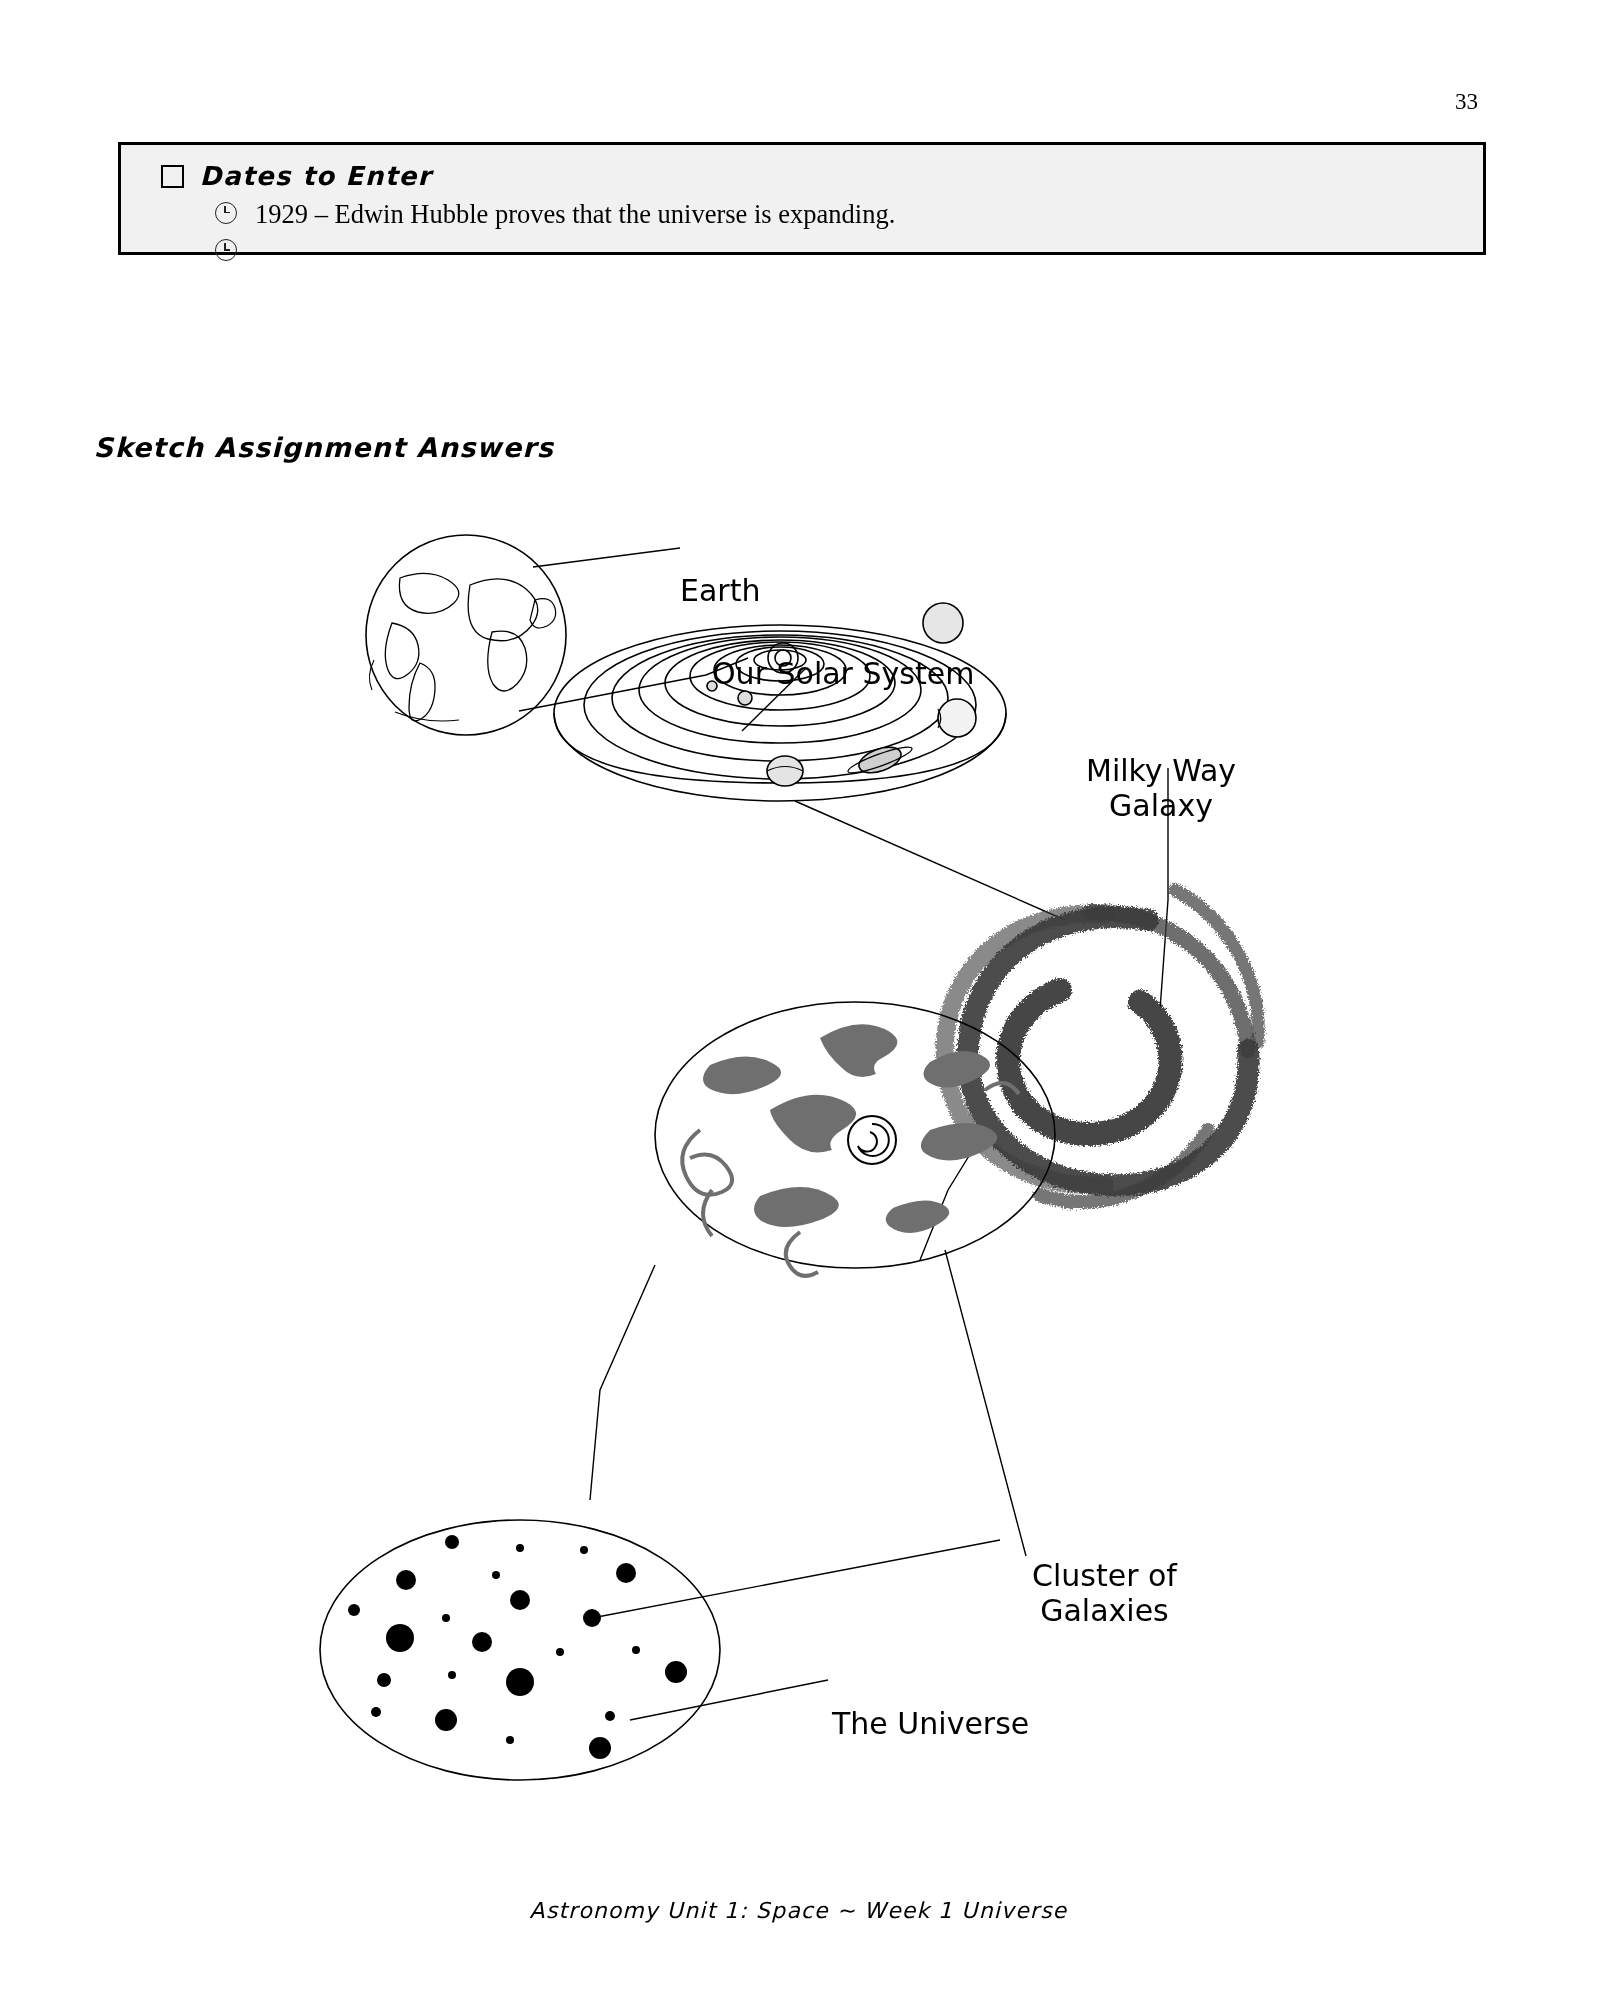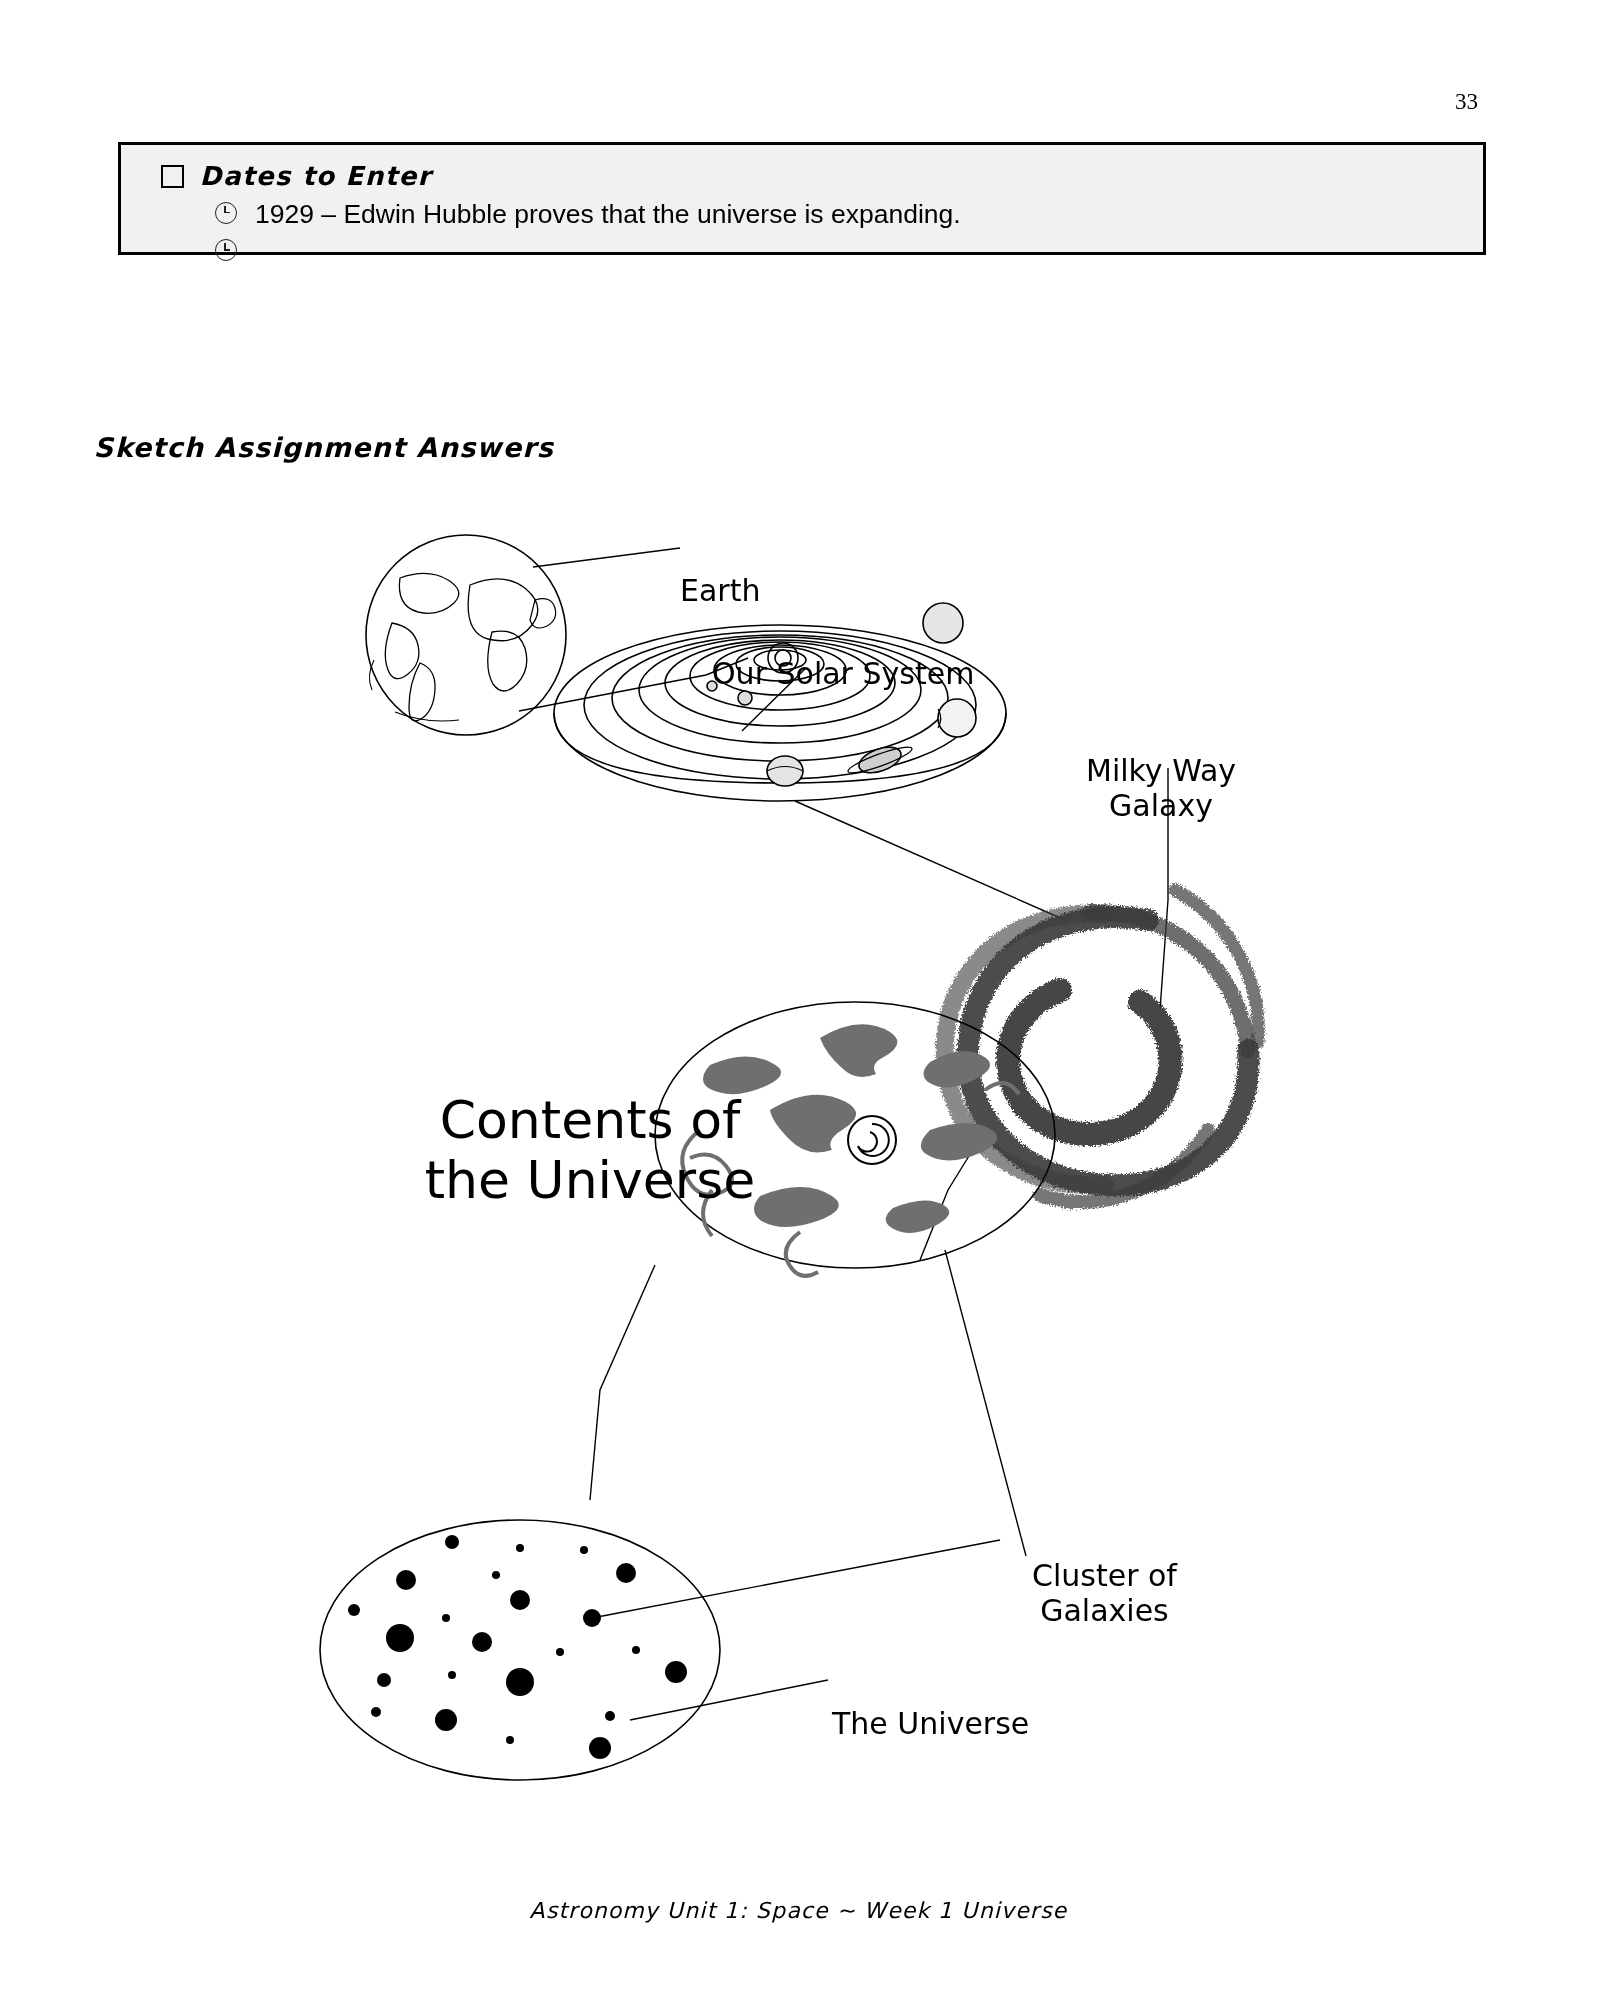--- a/index.html
+++ b/index.html
@@ -64,21 +64,21 @@
     letter-spacing: 1.4px;
     transform: skewX(-3deg);
   }
   .dates-list {
     list-style: none;
     margin: 6px 0 0 0;
     padding: 0 10px 0 74px;
   }
   .dates-list li {
     position: relative;
-    font-family: Liberation Sans, sans-serif;
+    font-family: Liberation Serif, serif;
     font-size: 26.5px;
     line-height: 1.33;
     margin-bottom: 2px;
     padding-left: 42px;
     text-align: left;
   }
   .clock-bullet {
     position: absolute;
     left: 2px;
     top: 5px;
@@ -368,19 +368,17 @@
     </svg>
 
     <div class="dlabel" id="label-earth">Earth</div>
     <div class="dlabel" id="label-solar">Our Solar System</div>
     <div class="dlabel" id="label-milky">Milky Way
 Galaxy</div>
     <div class="dlabel" id="label-cluster">Cluster of
 Galaxies</div>
     <div class="dlabel" id="label-universe">The Universe</div>
 
-    <div class="big-title">Contents of
-the Universe</div>
   </div>
 
   <div class="footer">Astronomy Unit 1: Space ~ Week 1 Universe</div>
 
 </div>
 
 </body></html>

